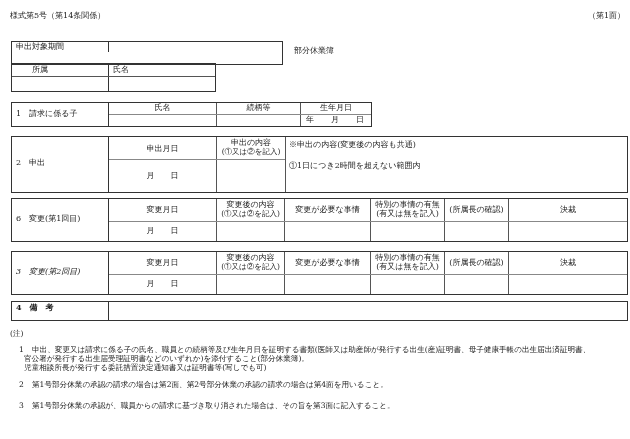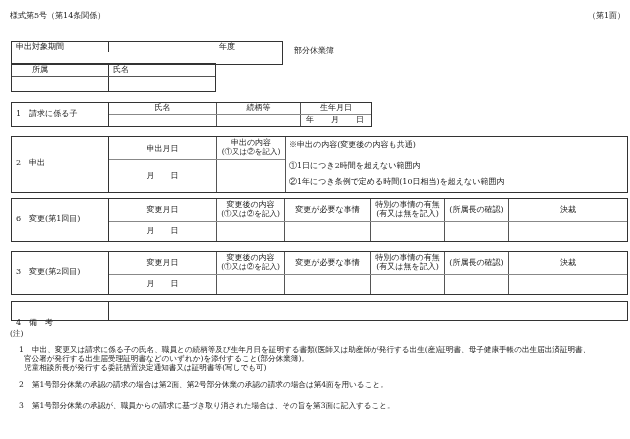--- a/index.html
+++ b/index.html
@@ -20,23 +20,20 @@
 </head>
 <body>
 
 <div class="t" style="left:10px;top:12px;">様式第5号（第14条関係）</div>
 <div class="t" style="left:588px;top:12px;">（第1面）</div>
 <div class="t" style="left:294px;top:27px;margin-top:20px;">部分休業簿</div>
 
 <div class="box" style="left:11px;top:41px;width:272px;height:24px;">
   <div class="vl thick" style="left:96px;top:0;height:10px;"></div>
   <div class="t" style="left:4px;top:1px;">申出対象期間</div>
-  <div class="abs" style="left:97px;top:0;width:173px;height:10px;">
-    <div class="t" style="left:110px;top:1px;">年度</div>
-  </div>
 </div>
 
 <div class="box" style="left:11px;top:63px;width:205px;height:29px;">
   <div class="vl thick" style="left:96px;top:0;height:27px;"></div>
   <div class="hl" style="left:0;top:12px;width:203px;border-top:1px solid #555;"></div>
   <div class="t" style="left:20px;top:2px;">所属</div>
   <div class="t" style="left:101px;top:2px;">氏名</div>
   <div class="abs" style="left:1px;top:13px;width:94px;height:13px;"></div>
   <div class="abs" style="left:98px;top:13px;width:104px;height:13px;"></div>
 </div>
@@ -67,21 +64,20 @@
   <div class="t" style="left:4px;top:22px;">2　申出</div>
   <div class="t c" style="left:97px;top:8px;width:107px;">申出月日</div>
   <div class="t c" style="left:205px;top:2px;width:68px;">申出の内容</div>
   <div class="t c" style="left:205px;top:11px;width:68px;font-size:7.5px;">(①又は②を記入)</div>
   <div class="abs" style="left:97px;top:23px;width:107px;height:32px;">
     <div class="t c" style="left:0;top:12px;width:107px;">月　　日</div>
   </div>
   <div class="abs" style="left:205px;top:23px;width:68px;height:32px;"></div>
   <div class="t" style="left:277px;top:4px;text-align:center;">※申出の内容(変更後の内容も共通)</div>
   <div class="t" style="left:277px;top:25px;">①1日につき2時間を超えない範囲内</div>
-  <div class="t" style="left:277px;top:41px;">②1年につき条例で定める時間(10日相当)を超えない範囲内</div>
 </div>
 
 <div class="box" style="left:11px;top:198px;width:617px;height:44px;">
   <div class="vl thick" style="left:96px;top:0;height:42px;"></div>
   <div class="vl" style="left:204px;top:0;height:42px;"></div>
   <div class="vl" style="left:272px;top:0;height:42px;"></div>
   <div class="vl" style="left:358px;top:0;height:42px;"></div>
   <div class="vl" style="left:432px;top:0;height:42px;"></div>
   <div class="vl" style="left:496px;top:0;height:42px;"></div>
   <div class="hl" style="left:97px;top:22px;width:518px;"></div>
@@ -105,42 +101,42 @@
 </div>
 
 <div class="box" style="left:11px;top:251px;width:617px;height:44px;">
   <div class="vl thick" style="left:96px;top:0;height:42px;"></div>
   <div class="vl" style="left:204px;top:0;height:42px;"></div>
   <div class="vl" style="left:272px;top:0;height:42px;"></div>
   <div class="vl" style="left:358px;top:0;height:42px;"></div>
   <div class="vl" style="left:432px;top:0;height:42px;"></div>
   <div class="vl" style="left:496px;top:0;height:42px;"></div>
   <div class="hl" style="left:97px;top:22px;width:518px;"></div>
-  <div class="t" style="left:4px;top:16px;">3　変更(第2回目)</div>
+  <div class="t" style="left:4px;top:16px;font-style:italic;">3　変更(第2回目)</div>
   <div class="t c" style="left:97px;top:7px;width:107px;">変更月日</div>
   <div class="t c" style="left:205px;top:2px;width:67px;">変更後の内容</div>
   <div class="t c" style="left:205px;top:11px;width:67px;font-size:7.5px;">(①又は②を記入)</div>
   <div class="t c" style="left:273px;top:7px;width:85px;">変更が必要な事情</div>
   <div class="t c" style="left:359px;top:2px;width:73px;">特別の事情の有無</div>
   <div class="t c" style="left:359px;top:11px;width:73px;">(有又は無を記入)</div>
   <div class="t c" style="left:433px;top:7px;width:63px;">(所属長の確認)</div>
   <div class="t c" style="left:497px;top:7px;width:118px;">決裁</div>
   <div class="abs" style="left:97px;top:23px;width:107px;height:19px;">
     <div class="t c" style="left:0;top:5px;width:107px;">月　　日</div>
   </div>
   <div class="abs" style="left:205px;top:23px;width:67px;height:19px;"></div>
   <div class="abs" style="left:273px;top:23px;width:85px;height:19px;"></div>
   <div class="abs" style="left:359px;top:23px;width:73px;height:19px;"></div>
   <div class="abs" style="left:433px;top:23px;width:63px;height:19px;"></div>
   <div class="abs" style="left:497px;top:23px;width:118px;height:19px;"></div>
 </div>
 
 <div class="box" style="left:11px;top:301px;width:617px;height:20px;">
   <div class="vl thick" style="left:96px;top:0;height:18px;"></div>
-  <div class="t" style="left:4px;top:17px;">4　備　考</div>
+  <div class="t" style="left:4px;top:1px;font-weight:bold;">4　備　考</div>
   <div class="abs" style="left:97px;top:0;width:518px;height:18px;"></div>
 </div>
 
 <div class="note" style="left:10px;top:330px;">(注)</div>
 
 <div class="note" style="left:19px;top:346px;">1</div>
 <div class="note" style="left:32px;top:346px;">申出、変更又は請求に係る子の氏名、職員との続柄等及び生年月日を証明する書類(医師又は助産師が発行する出生(産)証明書、母子健康手帳の出生届出済証明書、</div>
 <div class="note" style="left:24px;top:355px;">官公署が発行する出生届受理証明書などのいずれか)を添付すること(部分休業簿)。</div>
 <div class="note" style="left:24px;top:364px;text-align:right;">児童相談所長が発行する委託措置決定通知書又は証明書等(写しでも可)</div>
 

